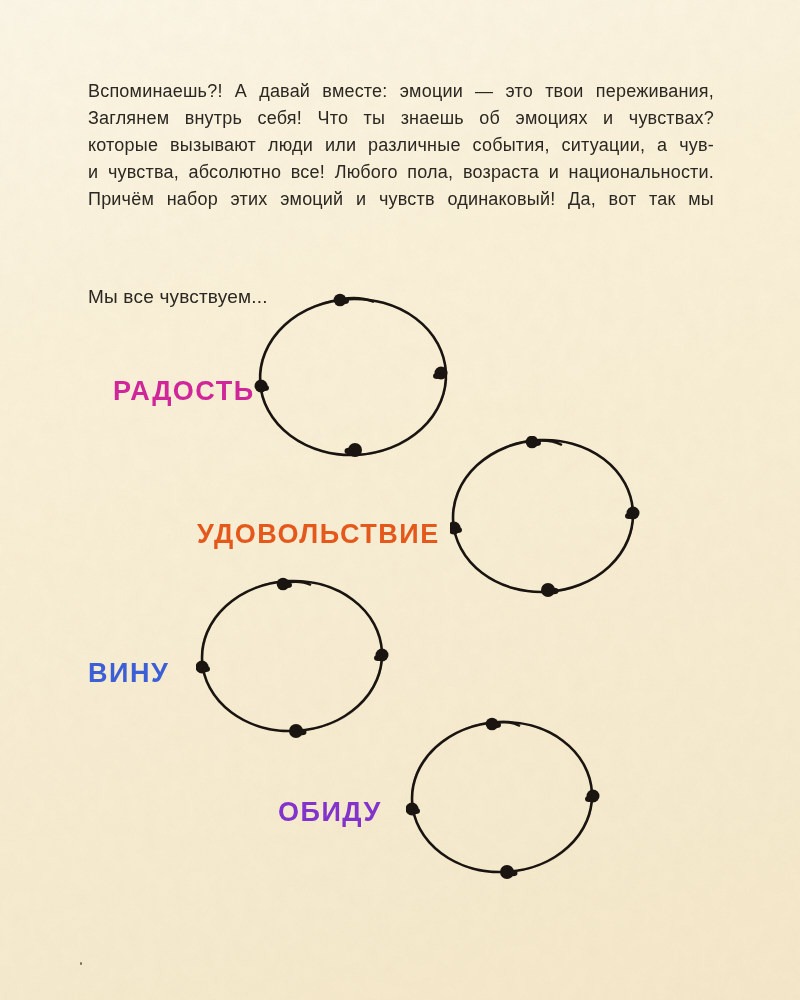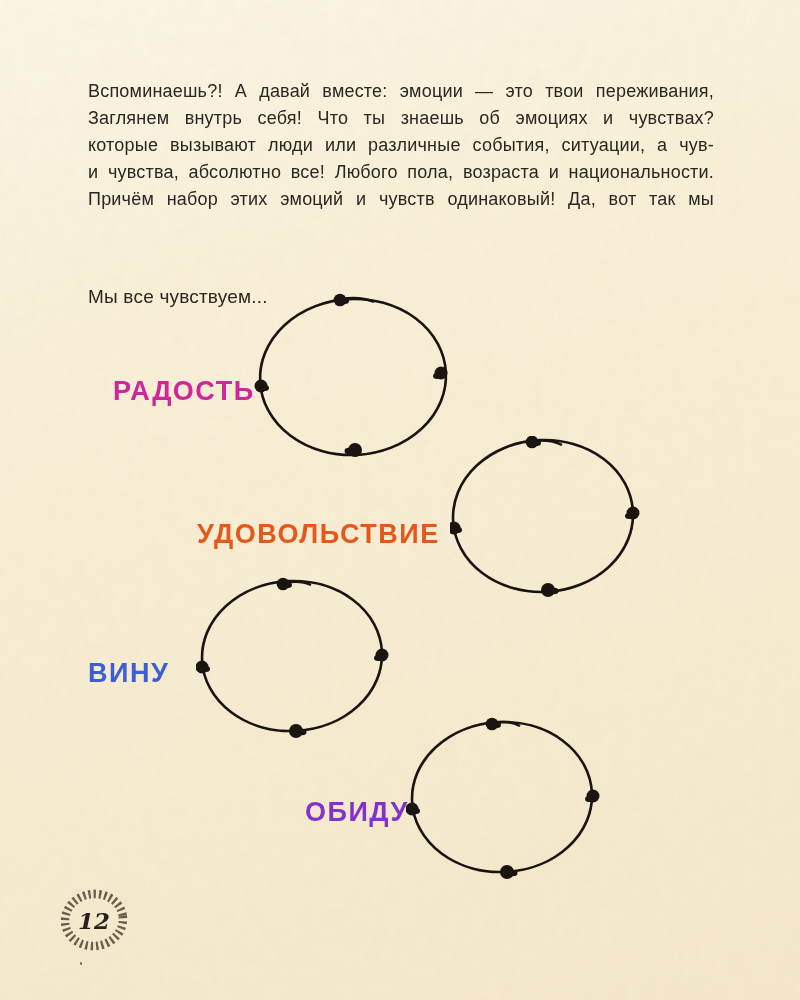--- a/index.html
+++ b/index.html
@@ -108,21 +108,21 @@
     <div class="line">которые вызывают люди или различные события, ситуации, а чув-</div>
     <div class="line">и чувства, абсолютно все! Любого пола, возраста и национальности.</div>
     <div class="line">Причём набор этих эмоций и чувств одинаковый! Да, вот так мы</div>
   </div>
 
   <div class="lead-in">Мы все чувствуем...</div>
 
   <div class="emotion-label label-joy" style="color: rgb(207, 38, 153);">РАДОСТЬ</div>
   <div class="emotion-label label-pleasure" style="color: rgb(229, 88, 28);">УДОВОЛЬСТВИЕ</div>
   <div class="emotion-label label-guilt" style="color: rgb(60, 94, 214);">ВИНУ</div>
-  <div class="emotion-label label-offense" style="color: rgb(130, 51, 203); margin-left: 27px;">ОБИДУ</div>
+  <div class="emotion-label label-offense" style="color: rgb(130, 51, 203);">ОБИДУ</div>
 
   <svg class="circle-svg circle-1" width="206" height="180" style="color:#1a1511">
     <ellipse cx="103" cy="89" rx="93" ry="78" fill="none" stroke="currentColor" stroke-width="2.6" transform="rotate(-3 103 89)"></ellipse>
     <ellipse cx="103" cy="89" rx="93.5" ry="78.5" fill="none" stroke="currentColor" stroke-width="1" opacity="0.45" transform="rotate(-1 104 90)"></ellipse>
     <path d="M 92 11 q 18 -3 32 3" fill="none" stroke="currentColor" stroke-width="2.4"></path>
     <circle cx="90" cy="12" r="6.3" fill="currentColor"></circle>
     <ellipse cx="95" cy="13" rx="4" ry="3" fill="currentColor"></ellipse>
     <circle cx="11" cy="98" r="6.5" fill="currentColor"></circle>
     <ellipse cx="15" cy="100" rx="4" ry="3" fill="currentColor"></ellipse>
     <circle cx="191" cy="85" r="6.5" fill="currentColor"></circle>
@@ -166,22 +166,16 @@
     <circle cx="86" cy="10" r="6.3" fill="currentColor"></circle>
     <ellipse cx="91" cy="11" rx="4" ry="3" fill="currentColor"></ellipse>
     <circle cx="6" cy="95" r="6.5" fill="currentColor"></circle>
     <ellipse cx="10" cy="97" rx="4" ry="3" fill="currentColor"></ellipse>
     <circle cx="187" cy="82" r="6.5" fill="currentColor"></circle>
     <ellipse cx="183" cy="85" rx="4" ry="3" fill="currentColor"></ellipse>
     <circle cx="101" cy="158" r="7" fill="currentColor"></circle>
     <ellipse cx="107" cy="159" rx="4.5" ry="3.2" fill="currentColor"></ellipse>
   </svg>
 
-  <div class="page-badge">
-    <svg width="72" height="68" style="color:#57503f">
-      <ellipse cx="36" cy="32" rx="29" ry="26" fill="none" stroke="currentColor" stroke-width="8.5" stroke-dasharray="2.3 3" opacity="0.9" transform="rotate(-8 36 32)"></ellipse>
-    </svg>
-    <div class="page-number">12</div>
-  </div>
 
   <div class="stray-mark"></div>
 
 </div>
 
 </body></html>

